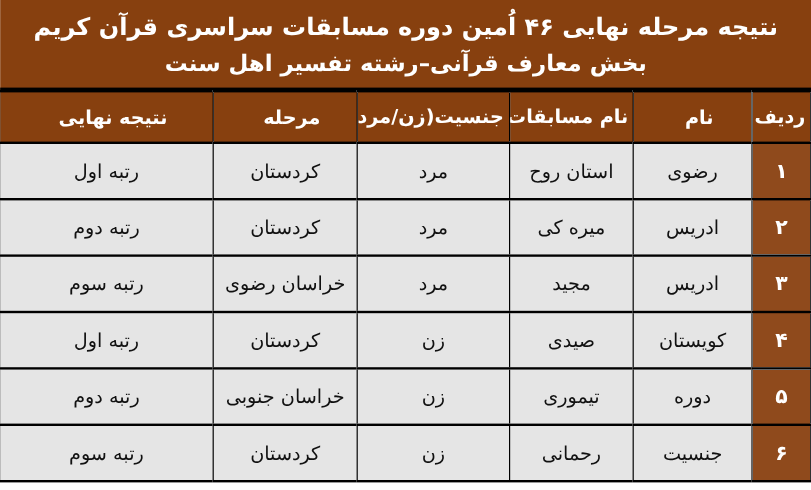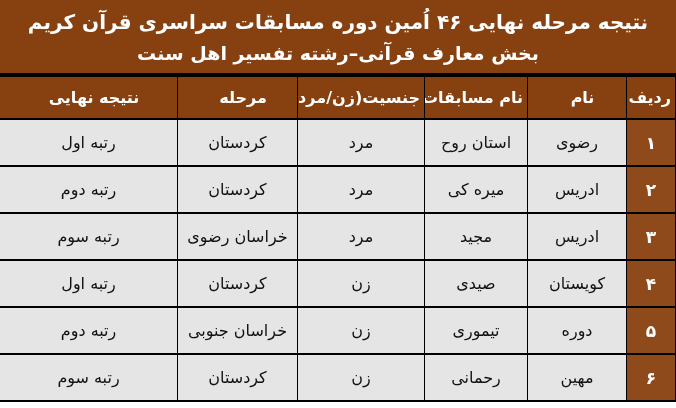--- a/index.html
+++ b/index.html
@@ -146,21 +146,21 @@
       <tr>
         <td class="rownum">۵</td>
         <td>دوره</td>
         <td>تیموری</td>
         <td>زن</td>
         <td>خراسان جنوبی</td>
         <td>رتبه دوم</td>
       </tr>
       <tr>
         <td class="rownum">۶</td>
-        <td>مهین</td>
+        <td>جنسیت</td>
         <td>رحمانی</td>
         <td>زن</td>
         <td>کردستان</td>
         <td>رتبه سوم</td>
       </tr>
     </tbody>
   </table>
 
 </div>
 

